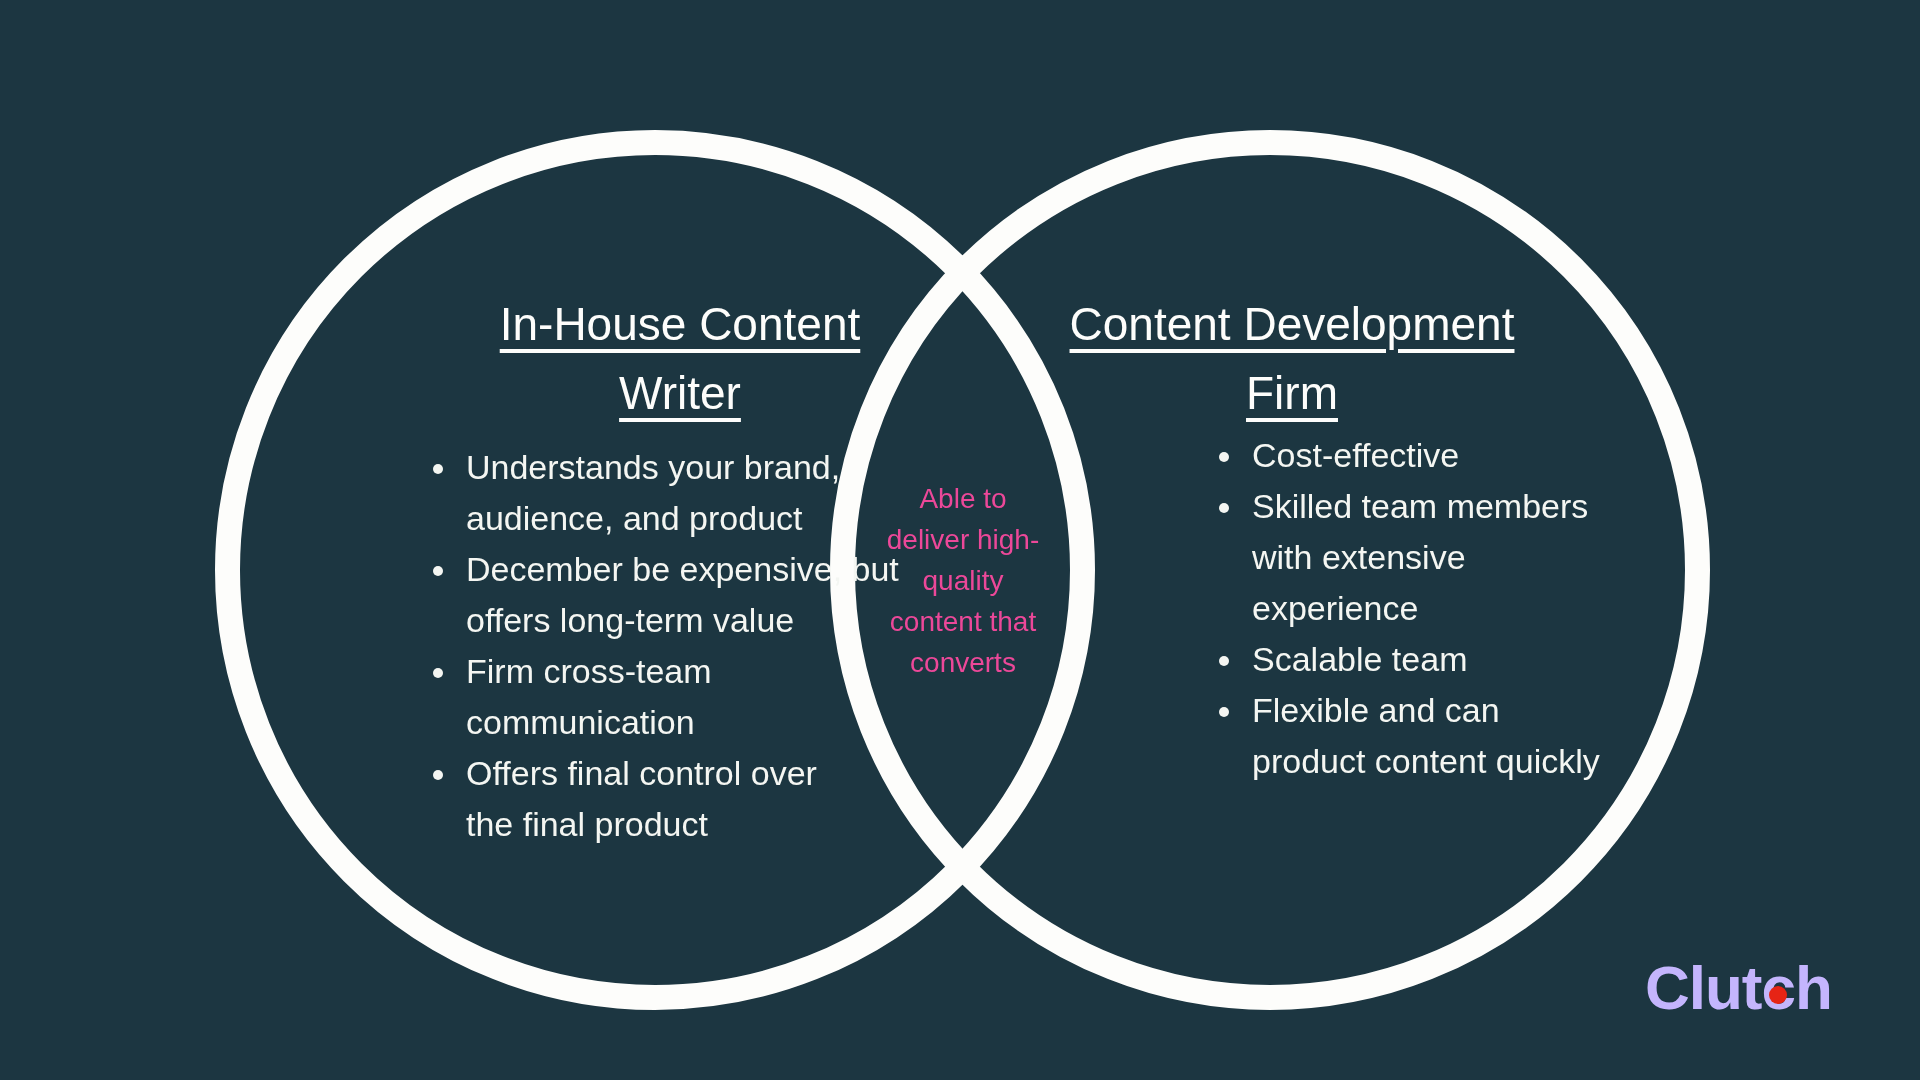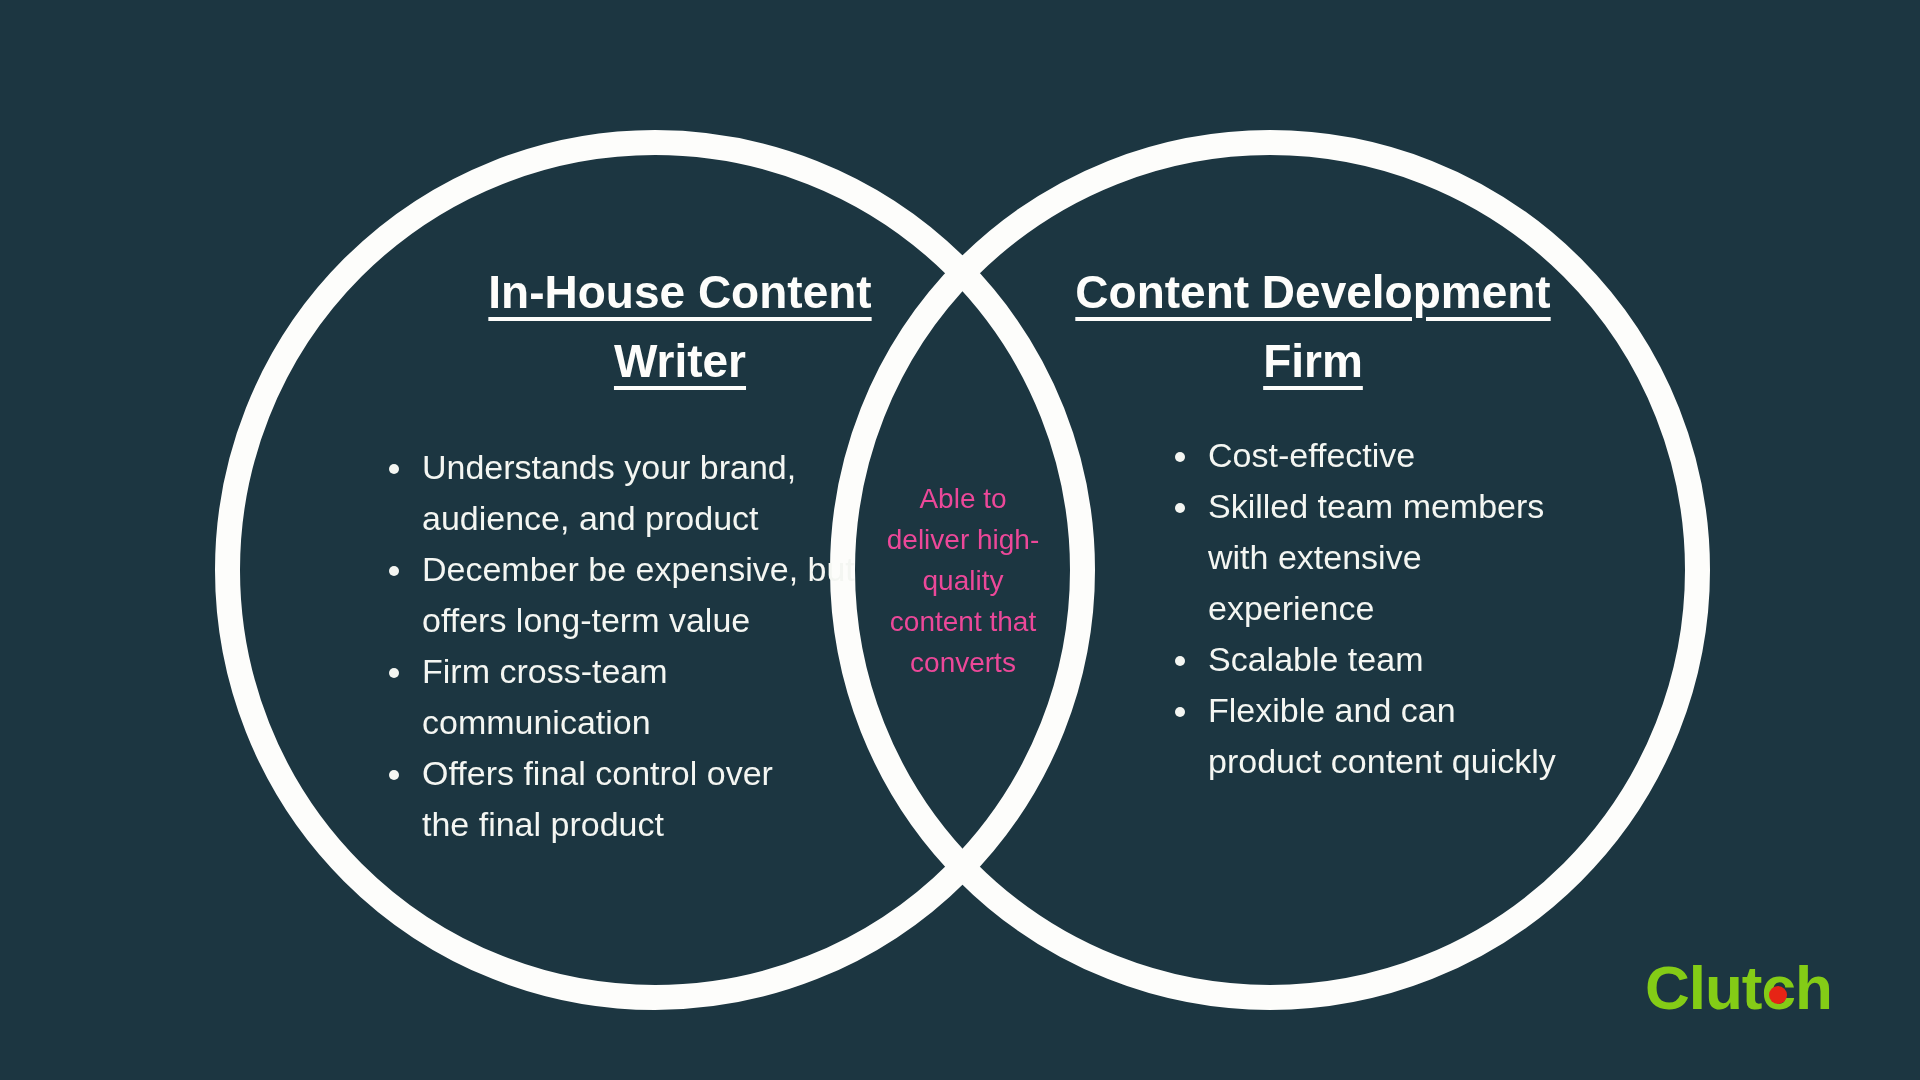--- a/index.html
+++ b/index.html
@@ -27,43 +27,45 @@
   }
   .circle-left  { left: 215px; top: 130px; }
   .circle-right { left: 830px; top: 130px; }
 
   .title {
     position: absolute;
     z-index: 2;
     width: 600px;
     text-align: center;
     font-size: 46px;
-    font-weight: 700;
+    font-weight: 400;
     line-height: 69px;
     white-space: pre-line;
     color: #fdfdfb;
     text-decoration: underline;
     text-decoration-thickness: 4px;
     text-underline-offset: 9px;
+    margin-top: 32px;
   }
   .title-left  { left: 380px;  top: 258px; }
-  .title-right { left: 1013px; top: 258px; }
+  .title-right { left: 992px; top: 258px; }
 
   ul.bullets {
     position: absolute;
     z-index: 2;
     margin: 0;
     padding: 0 0 0 34px;
     font-size: 34px;
     line-height: 51px;
     list-style: disc;
   }
   ul.bullets li {
     white-space: pre-line;
     padding-left: 6px;
+    margin-left: 44px;
   }
   .bullets-left  { left: 382px;  top: 442px; width: 540px; }
   .bullets-right { left: 1168px; top: 430px; width: 520px; }
 
   .middle-text {
     position: absolute;
     z-index: 2;
     left: 838px;
     top: 478px;
     width: 250px;
@@ -77,21 +79,21 @@
   .logo {
     position: absolute;
     z-index: 3;
     left: 1645px;
     top: 952px;
     display: flex;
     align-items: baseline;
     font-size: 62px;
     font-weight: 600;
     letter-spacing: -1px;
-    color: #84cc16;
+    color: #c4b5fd;
   }
   .logo .logo-c { position: relative; display: inline-block; }
   .logo .logo-dot {
     position: absolute;
     left: 50%;
     top: 61%;
     width: 18px;
     height: 18px;
     border-radius: 50%;
     background: #e62415;

